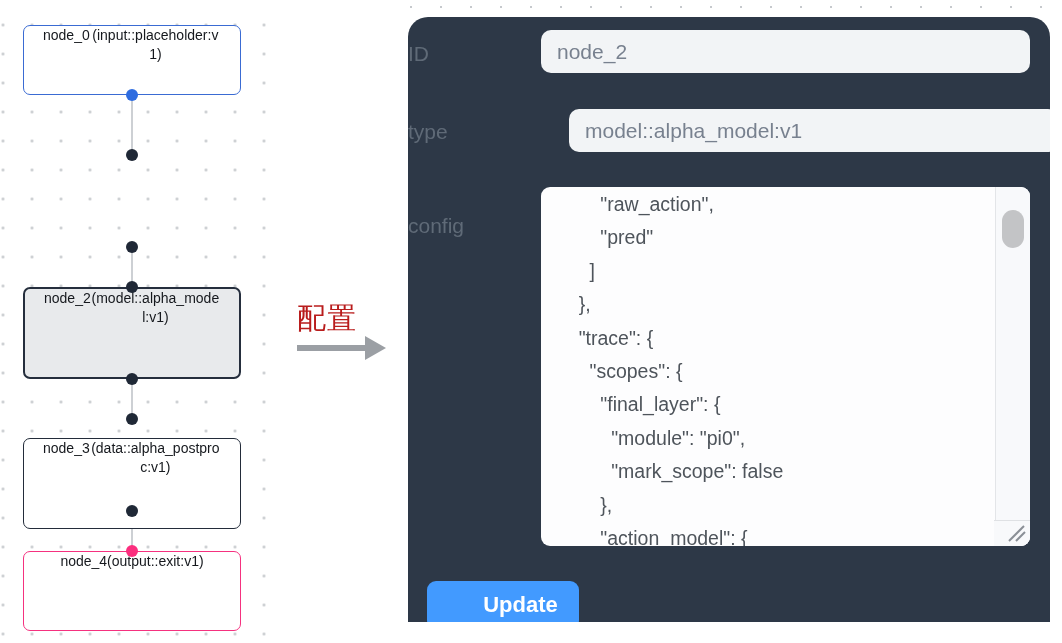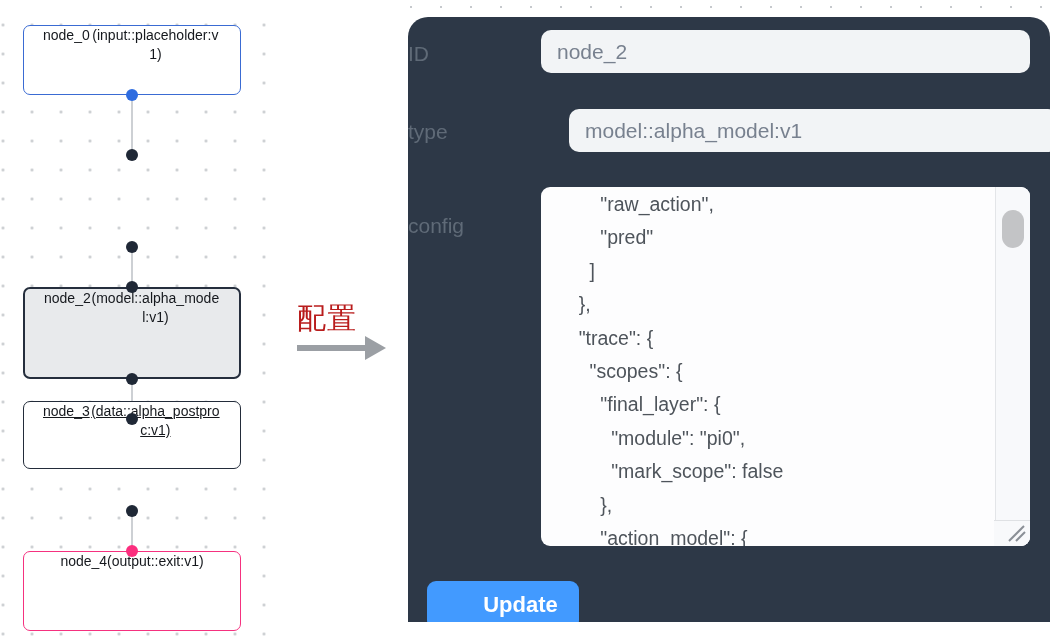--- a/index.html
+++ b/index.html
@@ -24,21 +24,21 @@
 
   .node { position:absolute; left:23px; width:218px; background:#fff;
     border:1.5px solid #232c3a; border-radius:7px;
     display:flex; flex-direction:row; align-items:flex-start; justify-content:center;
     text-align:center; font-size:14px; line-height:19px; color:#15181d;
     padding:0 19px; z-index:2; }
   .node-sub { word-break:break-all; }
   #node0 { top:25px;  height:70px; border-color:#3a6bd3; }
   #node1 { top:155px; height:92px; }
   #node2 { top:287px; height:92px; background:#e8eaec; border:2px solid #252e3d; }
-  #node3 { top:401px; height:68px;text-decoration:underline; }
+  #node3 { top:438px; height:91px; }
   #node4 { top:551px; height:80px; border-color:#f5317f; }
 
   .port { position:absolute; left:126px; width:12px; height:12px;
           border-radius:50%; z-index:3; }
   .port-dark { background:#1f2836; }
   #port-n0-out { top:89px;  background:#2e6ce0; }
   #port-n1-in  { top:149px; } #port-n1-out { top:241px; }
   #port-n2-in  { top:281px; } #port-n2-out { top:373px; }
   #port-n3-in  { top:413px; } #port-n3-out { top:505px; }
   #port-n4-in  { top:545px; background:#fb2e7e; }

